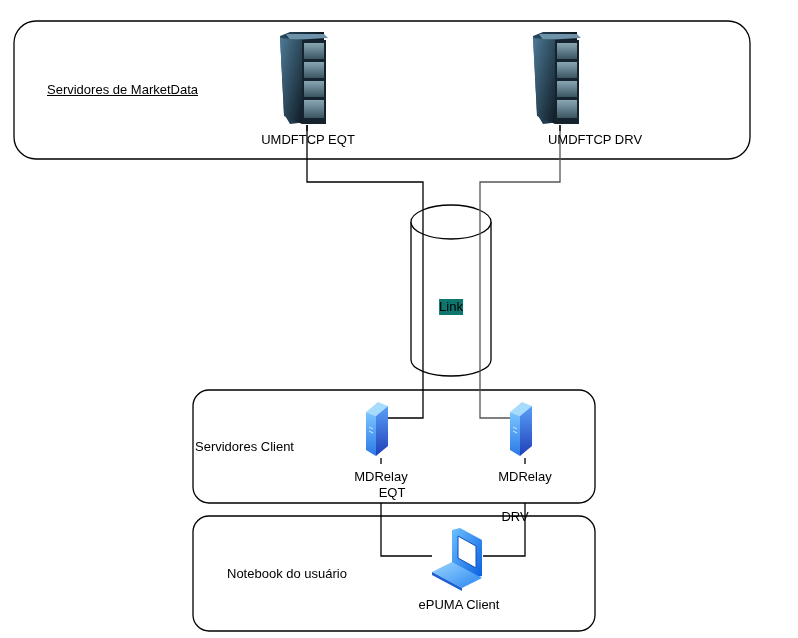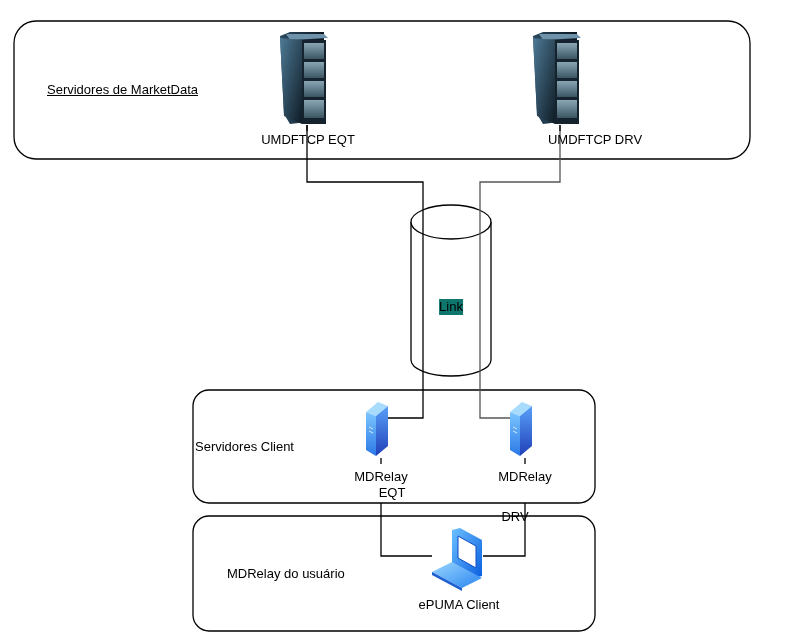--- a/index.html
+++ b/index.html
@@ -111,21 +111,21 @@
     <polygon points="20,2 28,0 50,12 50,48 42,50 20,38" fill="url(#lapScreen)"></polygon>
     <polygon points="26,8 44,18 44,40 26,30" fill="#ffffff"></polygon>
     <polygon points="26,8 44,18 44,40 26,30" fill="none" stroke="#0a4cc0" stroke-width="1"></polygon>
     <polygon points="0,44 20,34 50,50 30,60" fill="url(#lapBase)"></polygon>
     <polygon points="0,44 30,60 30,63 0,47" fill="#1d5fd0"></polygon>
   </g>
 </svg>
 
 <div class="lbl" style="left:47px; top:82px;text-decoration:underline;">Servidores de MarketData</div>
 <div class="lbl" style="left:195px; top:439px;">Servidores Client</div>
-<div class="lbl" style="left:227px; top:566px;">MDRelay do usuário</div>
+<div class="lbl" style="left:227px; top:566px;">Notebook do usuário</div>
 
 <div class="lbl ctr" style="left:308px; top:132px;">UMDFTCP EQT</div>
 <div class="lbl ctr" style="left:560px; top:132px;margin-left:35px;">UMDFTCP DRV</div>
 
 <div class="lbl ctr" style="left:451px; top:299px; background:#0f766e;">Link</div>
 
 <div class="lbl ctr" style="left:381px; top:469px;">MDRelay</div>
 <div class="lbl ctr" style="left:392px; top:485px;">EQT</div>
 <div class="lbl ctr" style="left:525px; top:469px;">MDRelay</div>
 <div class="lbl ctr" style="left:515px; top:485px;margin-top:24px;">DRV</div>

